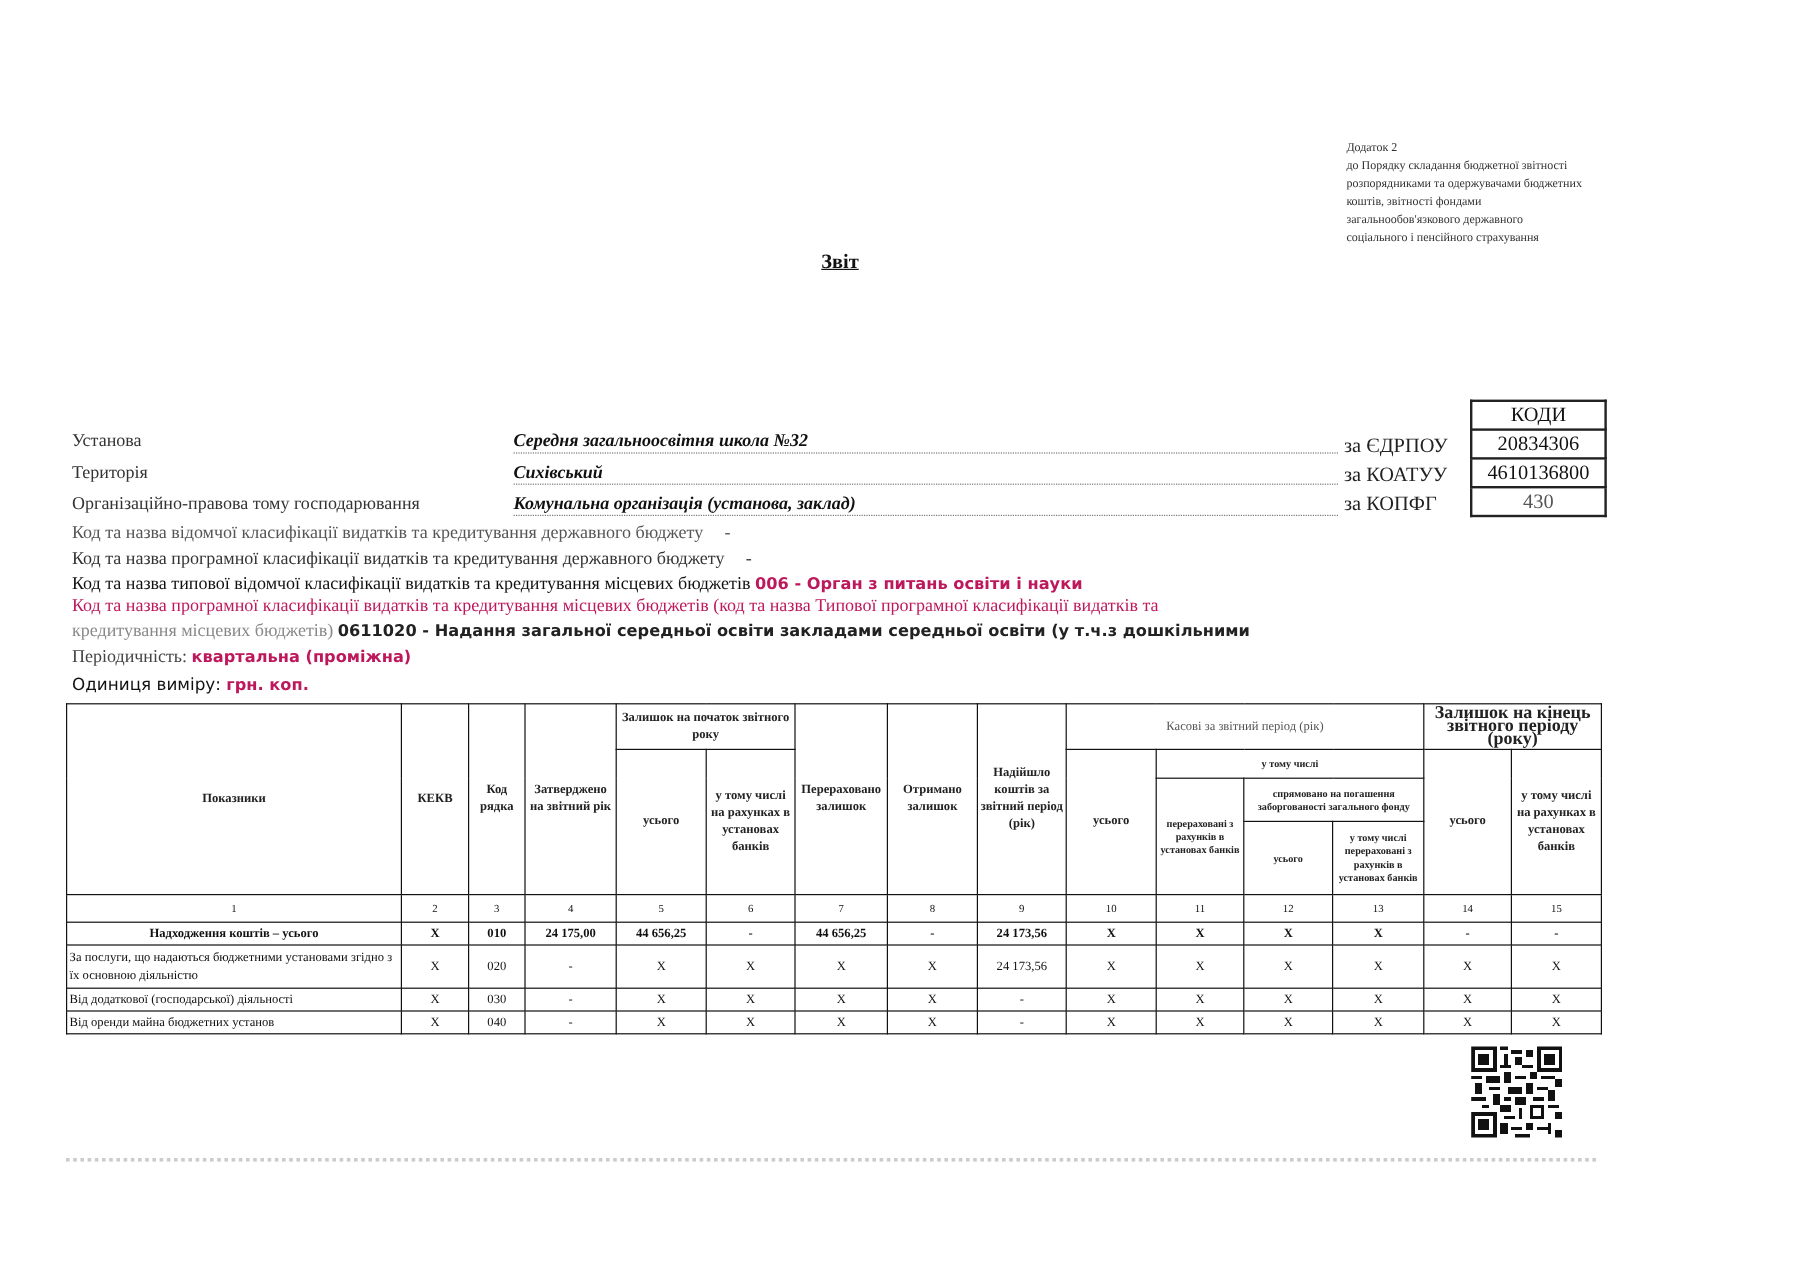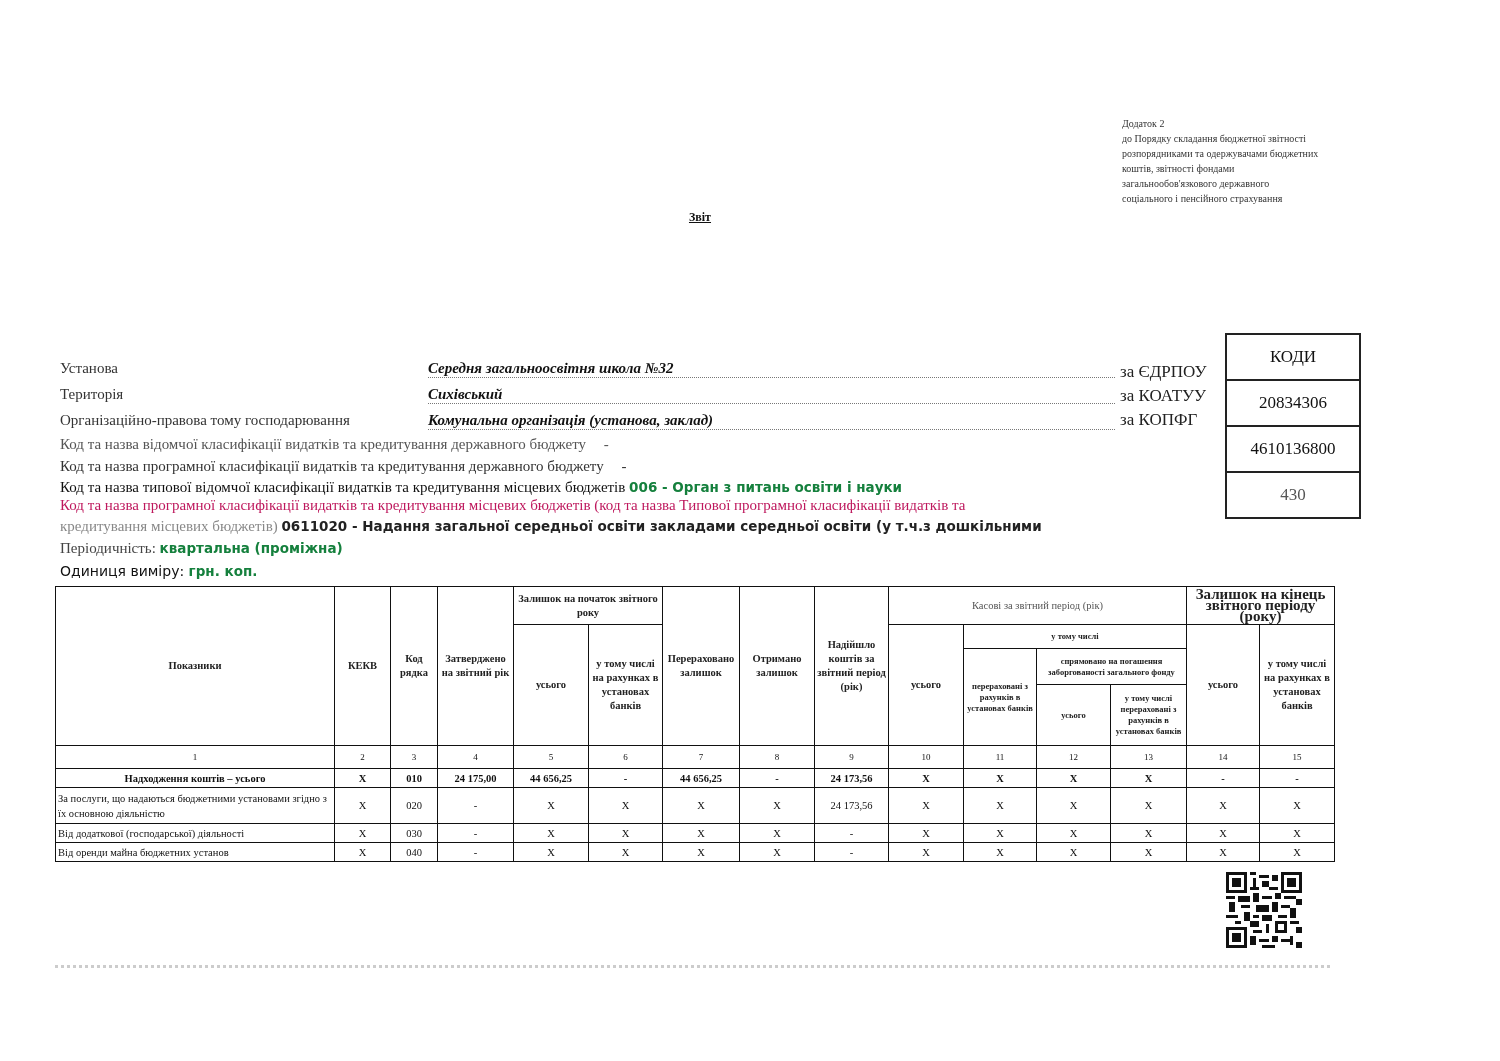--- a/index.html
+++ b/index.html
@@ -2,32 +2,32 @@
 <html><head>
 <meta charset="utf-8">
 <style>
   html, body { margin:0; padding:0; background:#ffffff; }
   body { width:1500px; height:1061px; position:relative; overflow:hidden;
          font-family:"Liberation Serif", serif; color:#111; }
   .abs { position:absolute; }
   .appendix { left:1122px; top:116px; width:230px; font-size:10px; line-height:15px; color:#333; }
   .appendix div { white-space:nowrap; }
   .title-block { left:330px; top:204px; width:740px; text-align:center; font-weight:bold; }
-  .t1 { font-size:12px; line-height:27px;text-decoration:underline; }
+  .t1 { font-size:17px; line-height:27px;text-decoration:underline; }
   .t2 { font-size:19px; line-height:25px; }
   .t3 { font-size:19px; line-height:26px; }
   .t4 { font-size:15px; font-style:italic; line-height:20px; }
   .lbl { font-size:15px; color:#333; white-space:nowrap; }
   .val { font-size:15px; font-style:italic; font-weight:bold; white-space:nowrap; }
   .dotted { border-bottom:1px dotted #777; }
   .codes { left:1225px; top:333px; border-collapse:collapse; font-size:17px; }
-  .codes td { border:2px solid #222; width:110px; height:22px; text-align:center; padding:11px; }
+  .codes td { border:2px solid #222; width:110px; height:22px; text-align:center; padding:0; }
   .code-lbl { font-size:17px; white-space:nowrap; color:#222; }
   .faded { font-size:15px; color:#555; white-space:nowrap; }
-  .sans-b { font-family:"DejaVu Sans", sans-serif; font-weight:bold; font-size:13.5px; color:#15803d; }
+  .sans-b { font-family:"DejaVu Sans", sans-serif; font-weight:bold; font-size:13.5px; color:#be185d; }
   .sans { font-family:"DejaVu Sans", sans-serif; font-size:14px; color:#111; }
   table.main { position:absolute; left:55px; top:586px; border-collapse:collapse; table-layout:fixed;
                font-size:10px; }
   table.main td { border:1.5px solid #111; padding:0 2px; overflow:hidden; }
   .h { text-align:center; font-weight:bold; font-size:10.5px; line-height:14px; color:#222; }
   .hs { font-size:8.5px; line-height:11px; }
   .num { text-align:center; font-size:9px; height:22px; }
   .r { text-align:center; }
   .c { text-align:center; }
   .b { font-weight:bold; }

